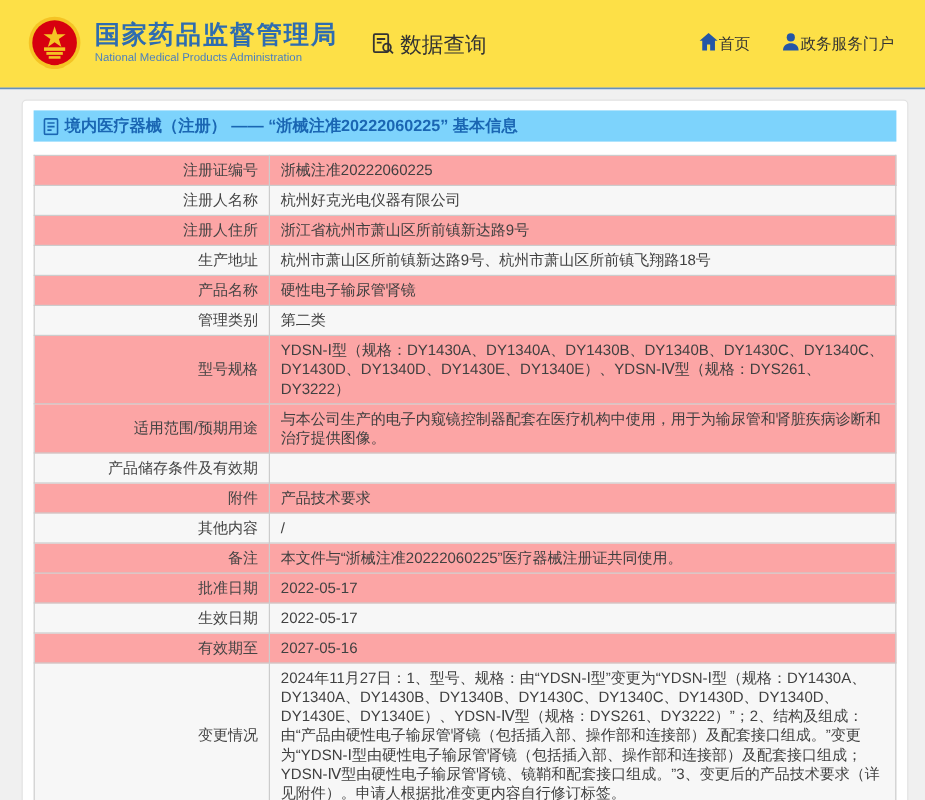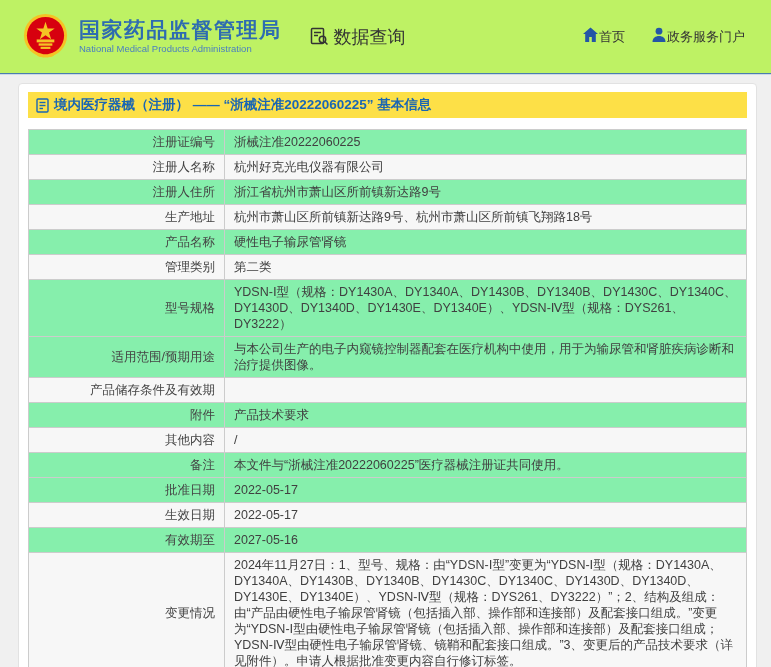--- a/index.html
+++ b/index.html
@@ -6,21 +6,21 @@
   html,body { margin:0; padding:0; }
   body {
     width:771px; height:667px;
     background:#f0f0f0;
     font-family:"Liberation Sans","DejaVu Sans",sans-serif;
     color:#404040;
     overflow:hidden;
   }
   
   .site-header {
-    background:#bef264;
+    background:#fde047;
     height:73px;
     display:flex;
     align-items:center;
     padding:0 26px 0 22px;
   }
   .hdr-sep {
     height:2px; background:#4b7dad;
     border-bottom:1px solid #ccd9e6;
   }
   .logo-wrap { display:flex; align-items:center; }
@@ -47,21 +47,21 @@
   .hdr-nav-item svg { margin-bottom:4px; }
   
   .panel {
     margin:8px 14px 0 18px;
     background:#fff;
     border:1px solid #e2e2e2;
     border-radius:4px;
     padding:8px 9px 10px 9px;
   }
   .breadcrumb-bar {
-    background:#fde047;
+    background:#7dd3fc;
     height:26px;
     display:flex; align-items:center;
     padding:0 8px;
     margin-bottom:11px;
   }
   .breadcrumb-bar svg { margin-right:5px; flex:0 0 auto; }
   .breadcrumb-title {
     color:#1a66b3; font-size:13.5px; font-weight:bold; white-space:nowrap;
   }
   
@@ -76,21 +76,21 @@
     line-height:16px;
     vertical-align:middle;
   }
   td.label-cell {
     width:196px;
     text-align:right;
     color:#444;
     white-space:nowrap;
   }
   td.value-cell { color:#404040; }
-  tr.odd  td { background:#86efac; }
+  tr.odd  td { background:#fca5a5; }
   tr.even td { background:#f7f7f7; }
   .single { height:23px; }
   
 </style>
 </head>
 <body>
 
 <div class="site-header">
   <div class="logo-wrap">
     <svg class="emblem" viewBox="0 0 48 48">

